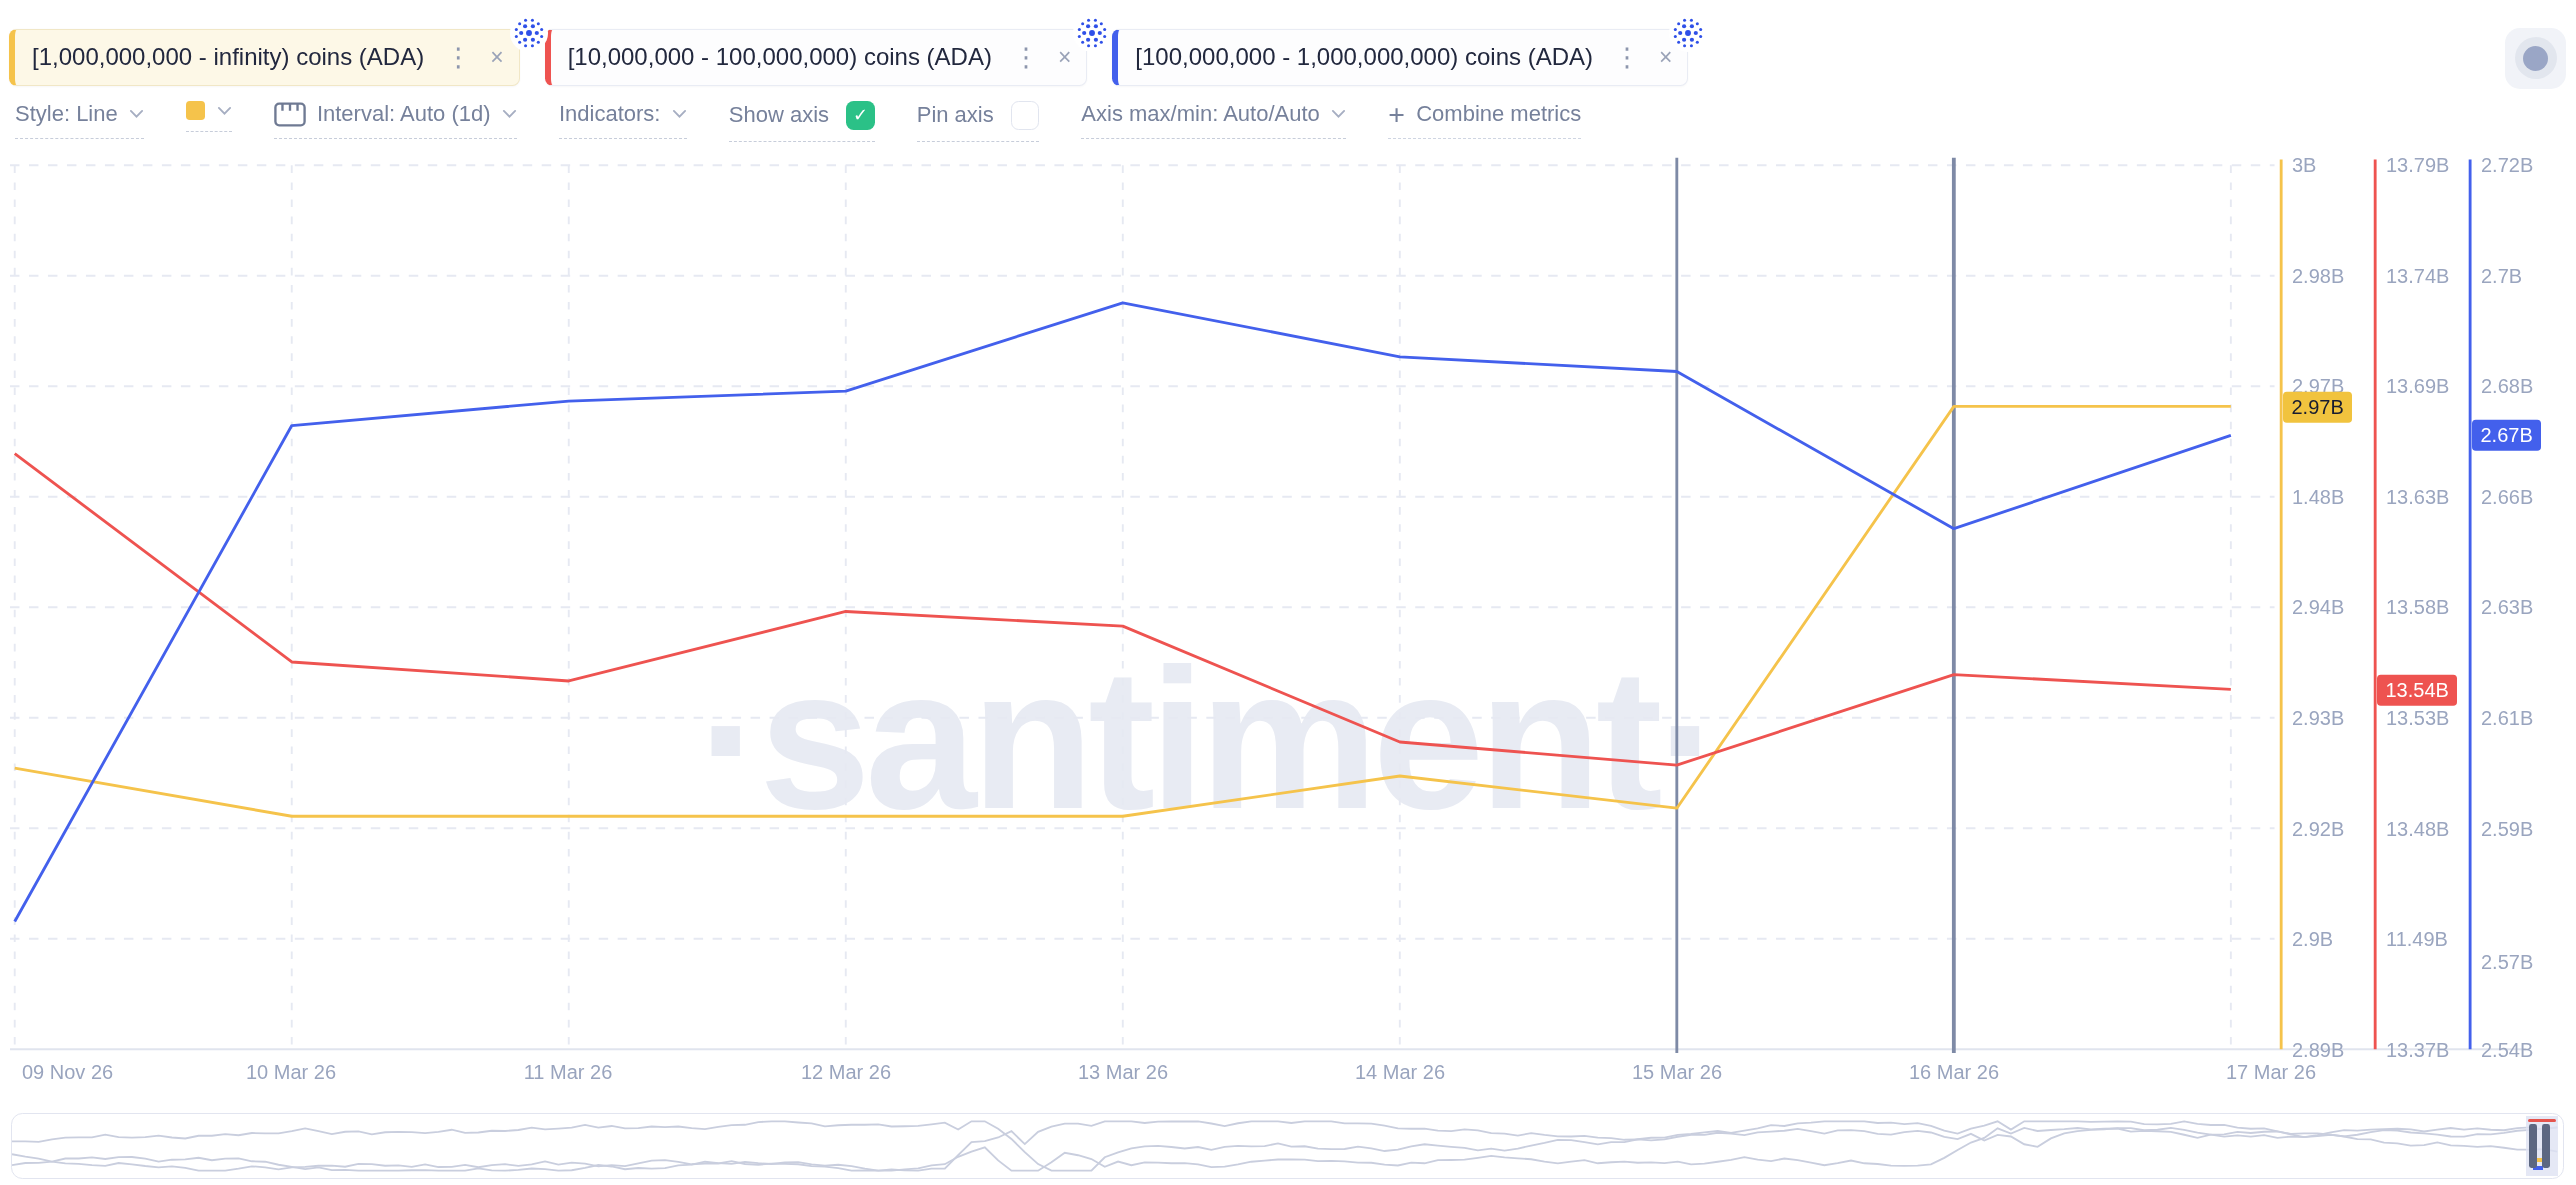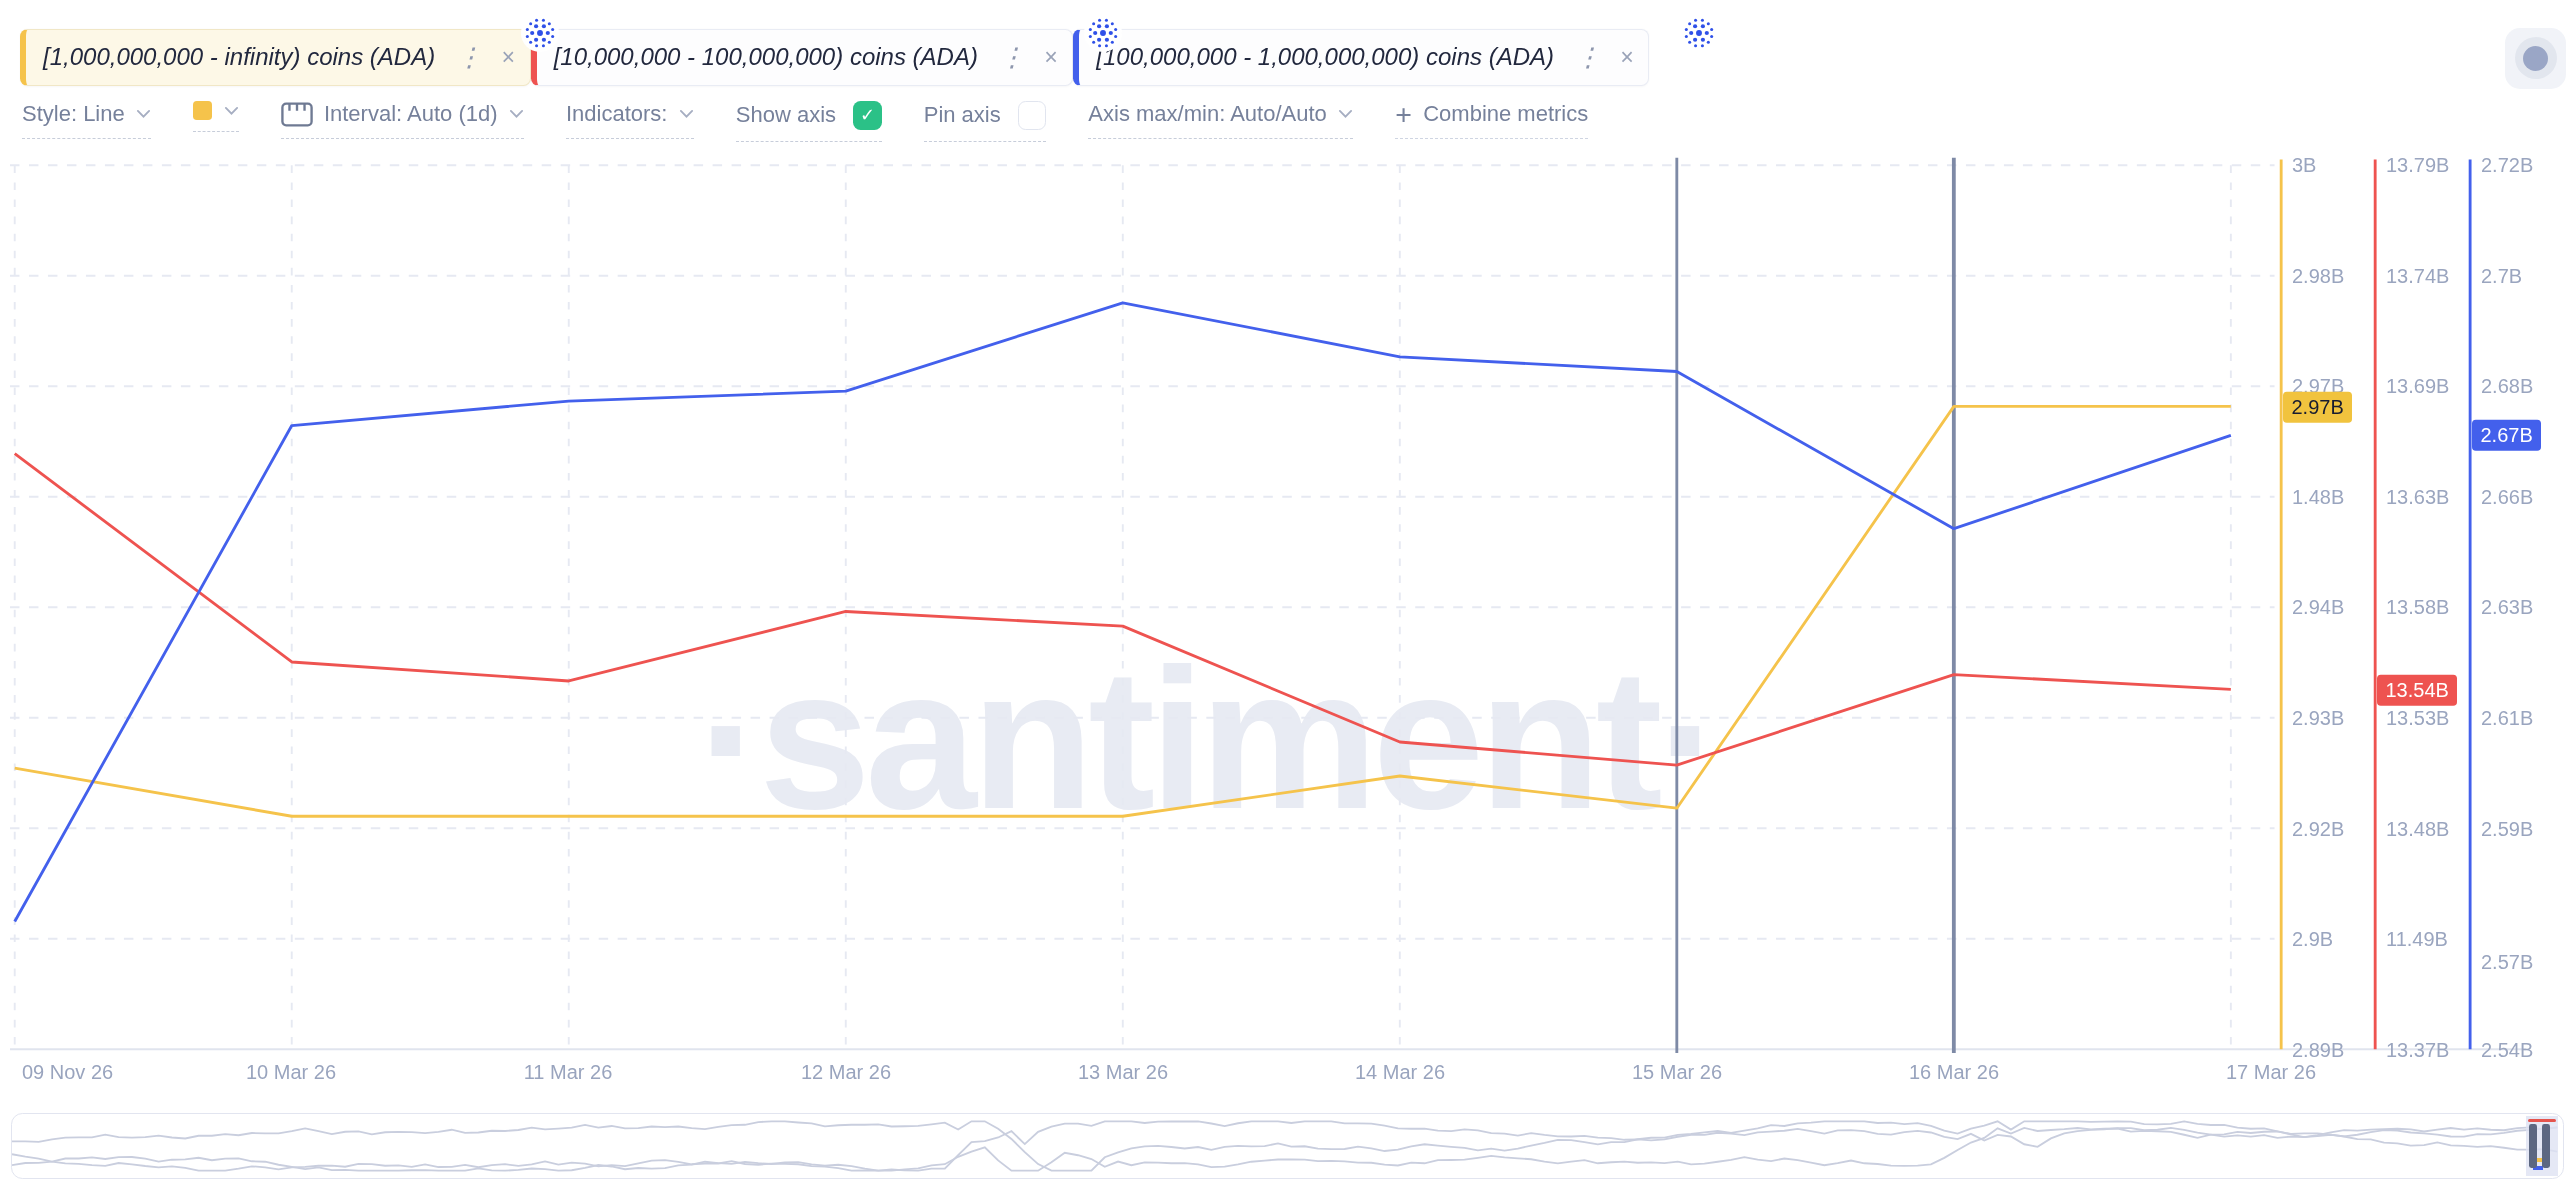--- a/index.html
+++ b/index.html
@@ -1,35 +1,35 @@
 <!DOCTYPE html>
 <html style="font-size:15px"><head>
 <meta charset="utf-8">
 <style>
   html,body{margin:0;padding:0;background:#fff;}
   .app{position:relative;width:2576px;height:1185px;background:#fff;overflow:hidden;
        font-family:"Liberation Sans",sans-serif;-webkit-font-smoothing:antialiased;}
 
   
-  .chips-row{position:absolute;left:20px;top:28.5px;height:59px;display:flex;z-index:5;font-style:italic;}
+  .chips-row{position:absolute;left:9px;top:28.5px;height:59px;display:flex;gap:25px;z-index:5;}
   .chip{position:relative;display:flex;align-items:center;height:57px;border:0.9px solid #e9ecf4;
         border-radius:7.6px;padding:0 15px 0 17px;box-sizing:border-box;background:#fdfdfe;
         box-shadow:0 0.9px 1.9px rgba(40,50,80,.04);}
   .chip-label{font-size:24px;color:#22283e;white-space:nowrap;}
   .chip-kebab{font-size:26px;color:#8d96ad;margin-left:21px;line-height:1;cursor:pointer;}
   .chip-close{font-size:23px;color:#9aa3b8;margin-left:19px;line-height:1;cursor:pointer;}
   .cardano-badge{position:absolute;top:-16px;width:40px;height:40px;z-index:6;}
 
   .record-btn{position:absolute;left:2505px;top:27.5px;width:61px;height:61px;border-radius:15px;
               background:#f1f3f8;display:flex;align-items:center;justify-content:center;cursor:pointer;}
   .record-outer{width:42px;height:42px;border-radius:50%;background:#e2e6ee;display:flex;align-items:center;justify-content:center;}
   .record-inner{width:25px;height:25px;border-radius:50%;background:#9aa6c6;}
 
   
-  .toolbar{position:absolute;left:22px;top:101px;display:flex;align-items:flex-start;gap:42px;z-index:4;}
+  .toolbar{position:absolute;left:15px;top:101px;display:flex;align-items:flex-start;gap:42px;z-index:4;}
   .titem{display:flex;align-items:center;gap:11.4px;padding-bottom:11.4px;
          border-bottom:1.9px dashed #c7cdda;color:#76819b;font-size:22px;white-space:nowrap;cursor:pointer;}
   .swatch{width:19px;height:19px;border-radius:3.8px;display:inline-block;}
   .cb{width:28.5px;height:28.5px;border-radius:7.6px;display:inline-flex;align-items:center;justify-content:center;
       font-size:18px;color:#fff;box-sizing:border-box;margin-left:5.7px;}
   .cb.checked{background:#2bc187;}
   .cb.unchecked{background:#fff;border:1.9px solid #e1e5ef;}
   .plus{font-size:28.5px;font-weight:300;color:#76819b;line-height:19px;}
 
   

